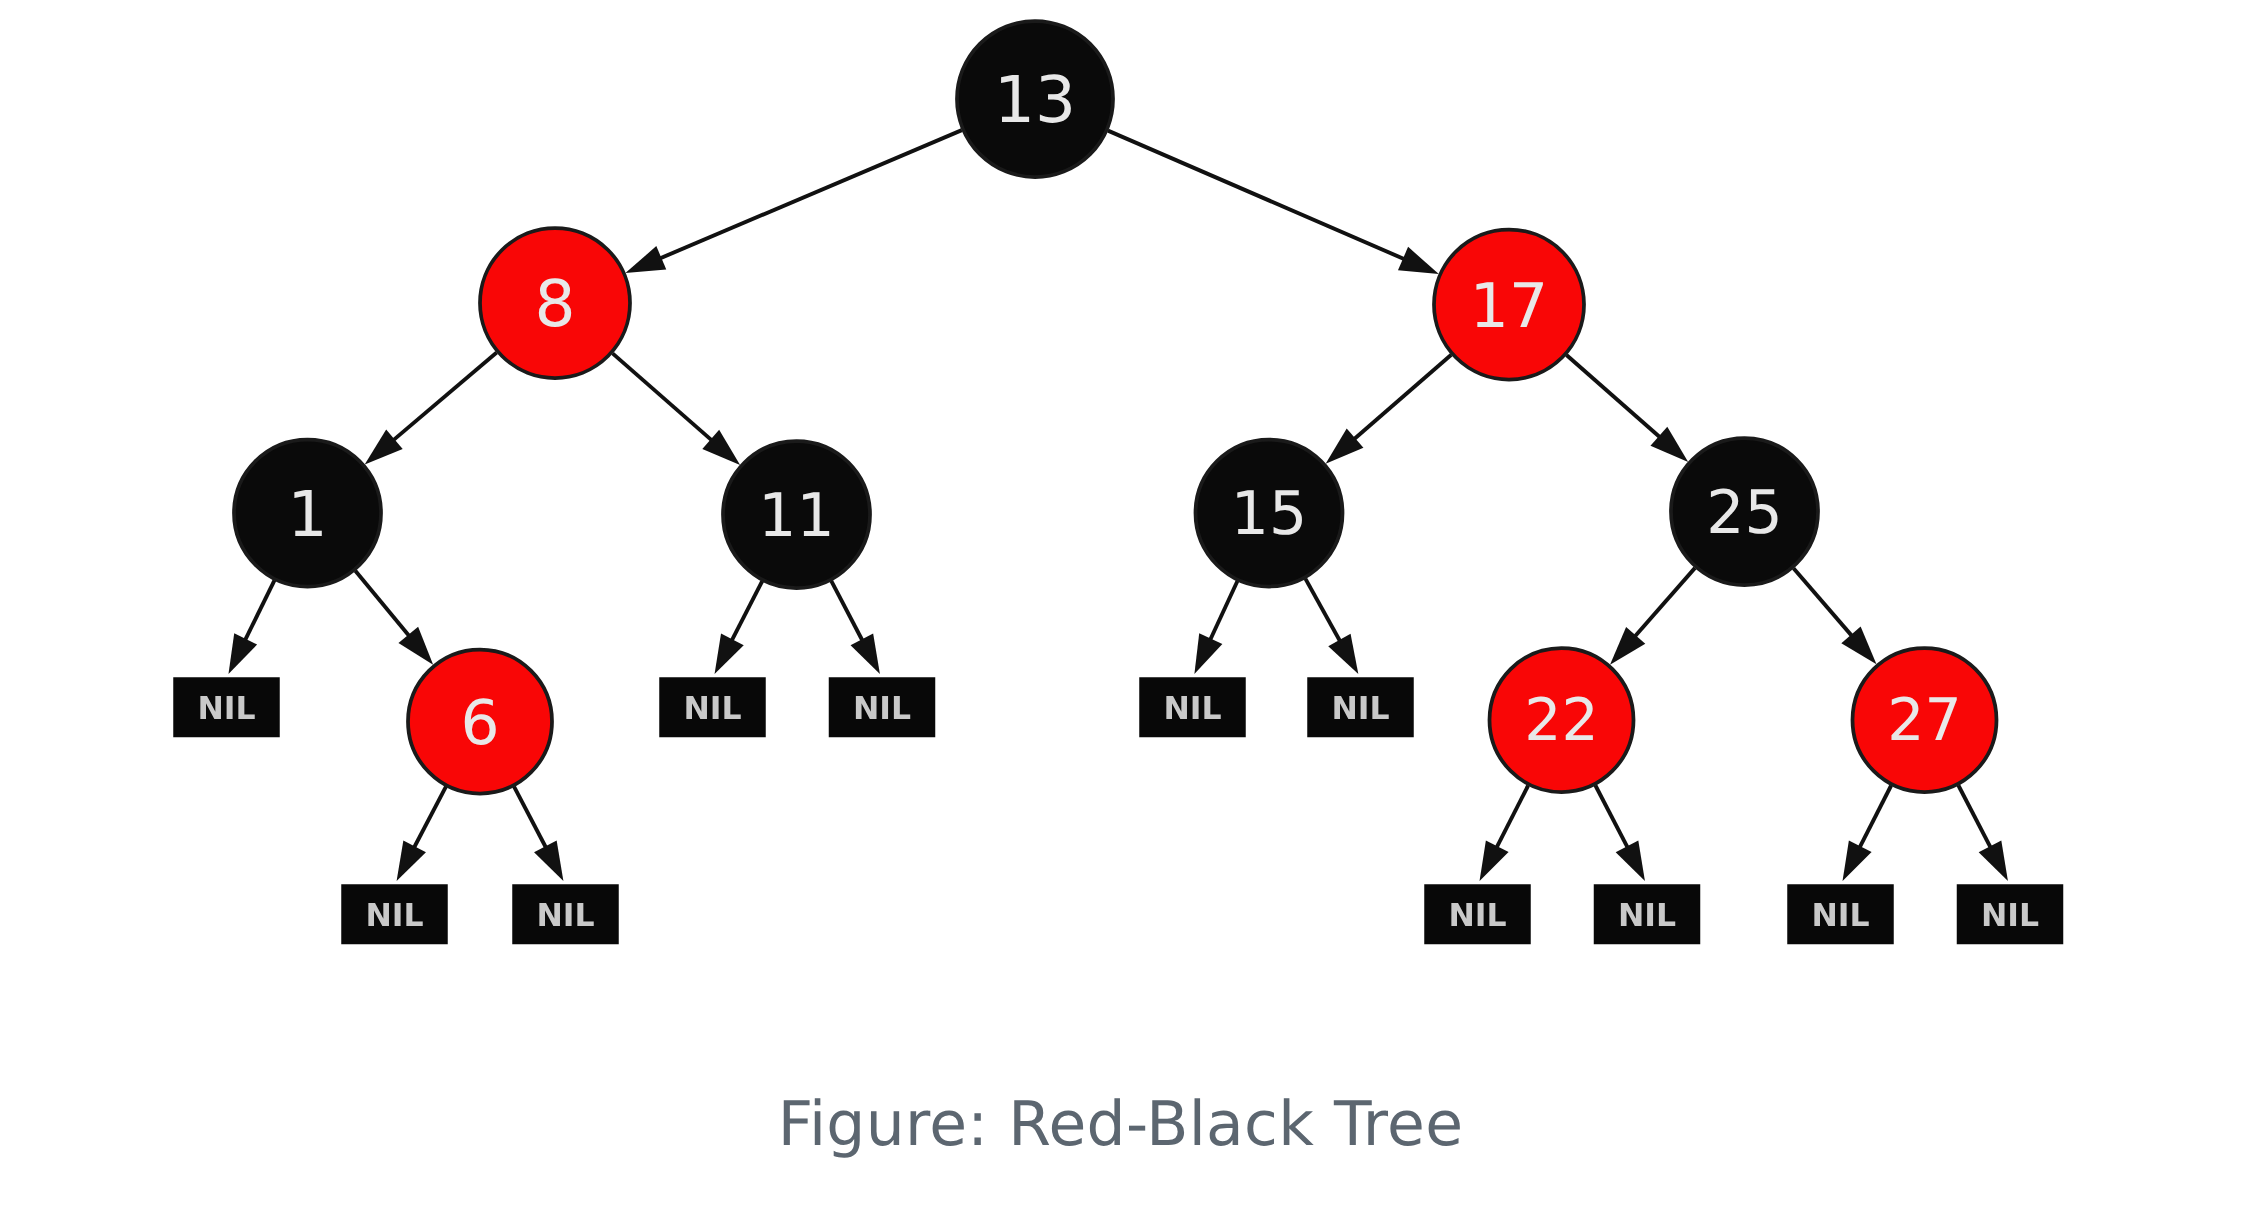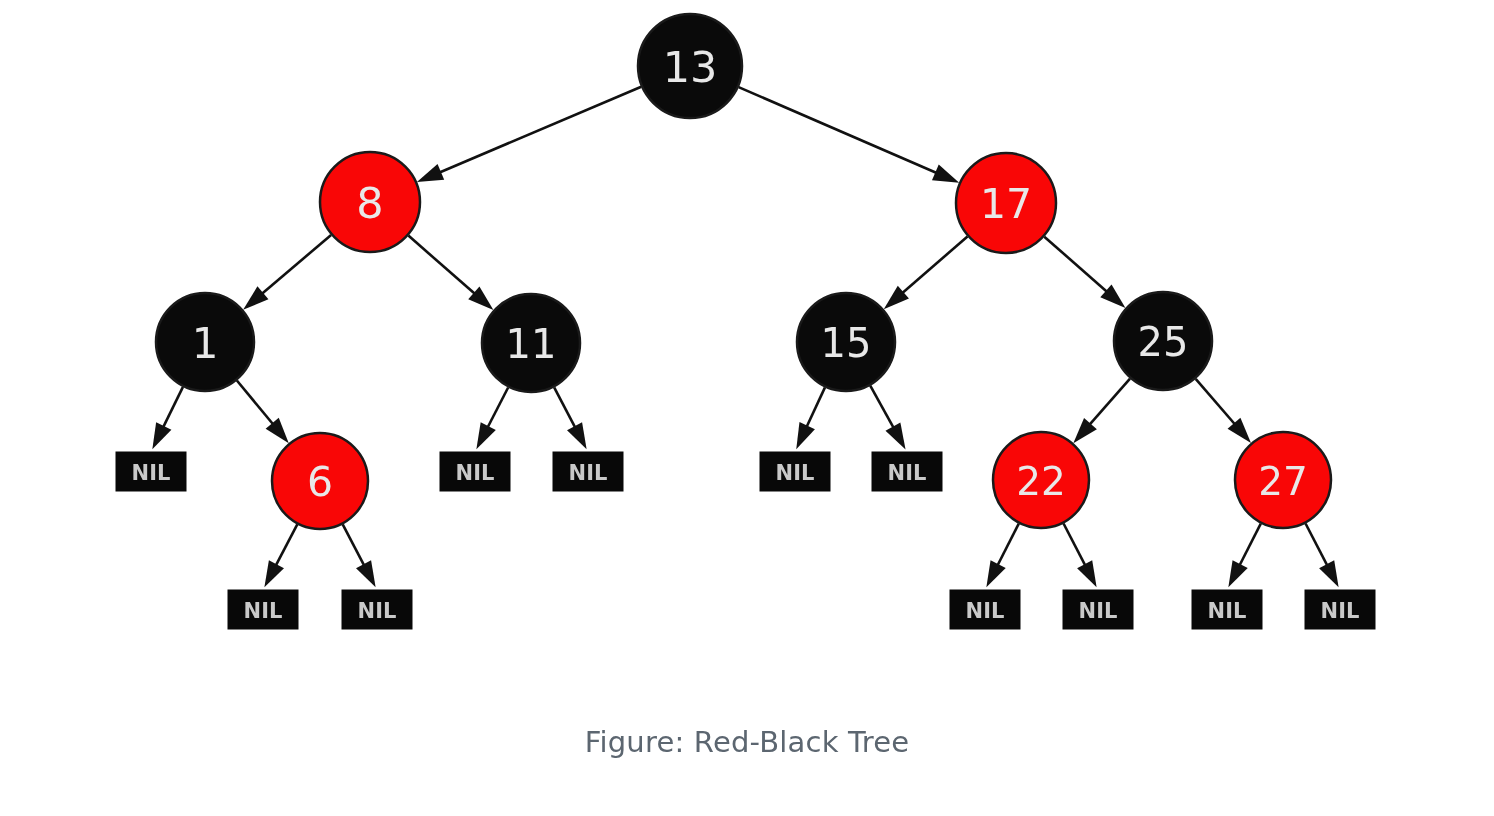--- a/index.html
+++ b/index.html
@@ -60,21 +60,21 @@
   .arrow-head {
     fill: #111111;
     stroke: none;
   }
   .caption-text {
     position: absolute;
     left: 0;
     right: 0;
     text-align: center;
     font-family: "DejaVu Sans", "Liberation Sans", sans-serif;
-    font-size: 29px;
+    font-size: 41px;
     font-weight: 400;
     color: #5c6670;
     letter-spacing: 0.2px;
     white-space: nowrap;
   }
 </style>
 </head>
 <body>
 
 <div id="figure-root" style="background: rgb(255, 255, 255);">

